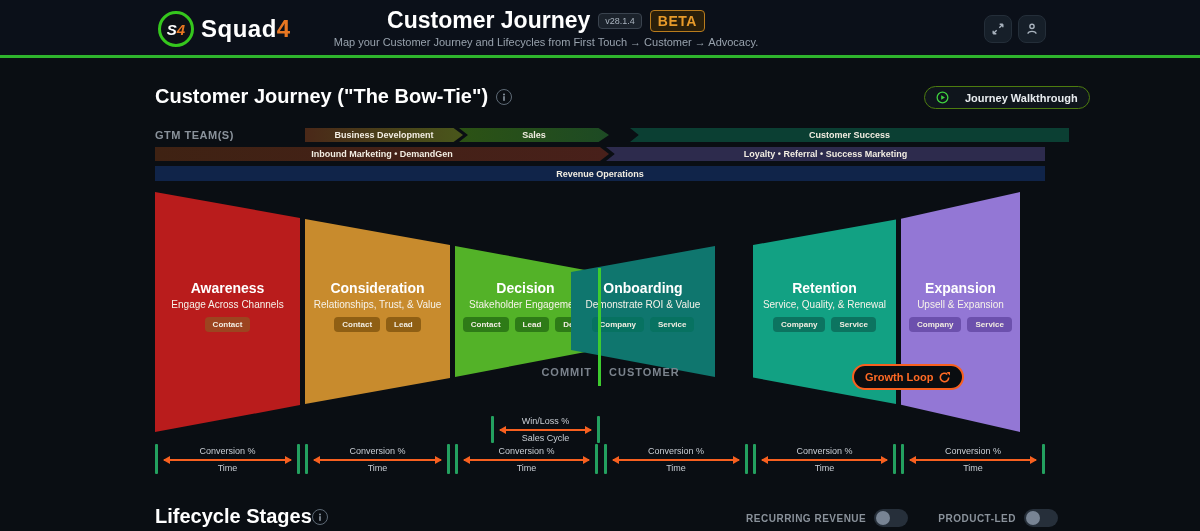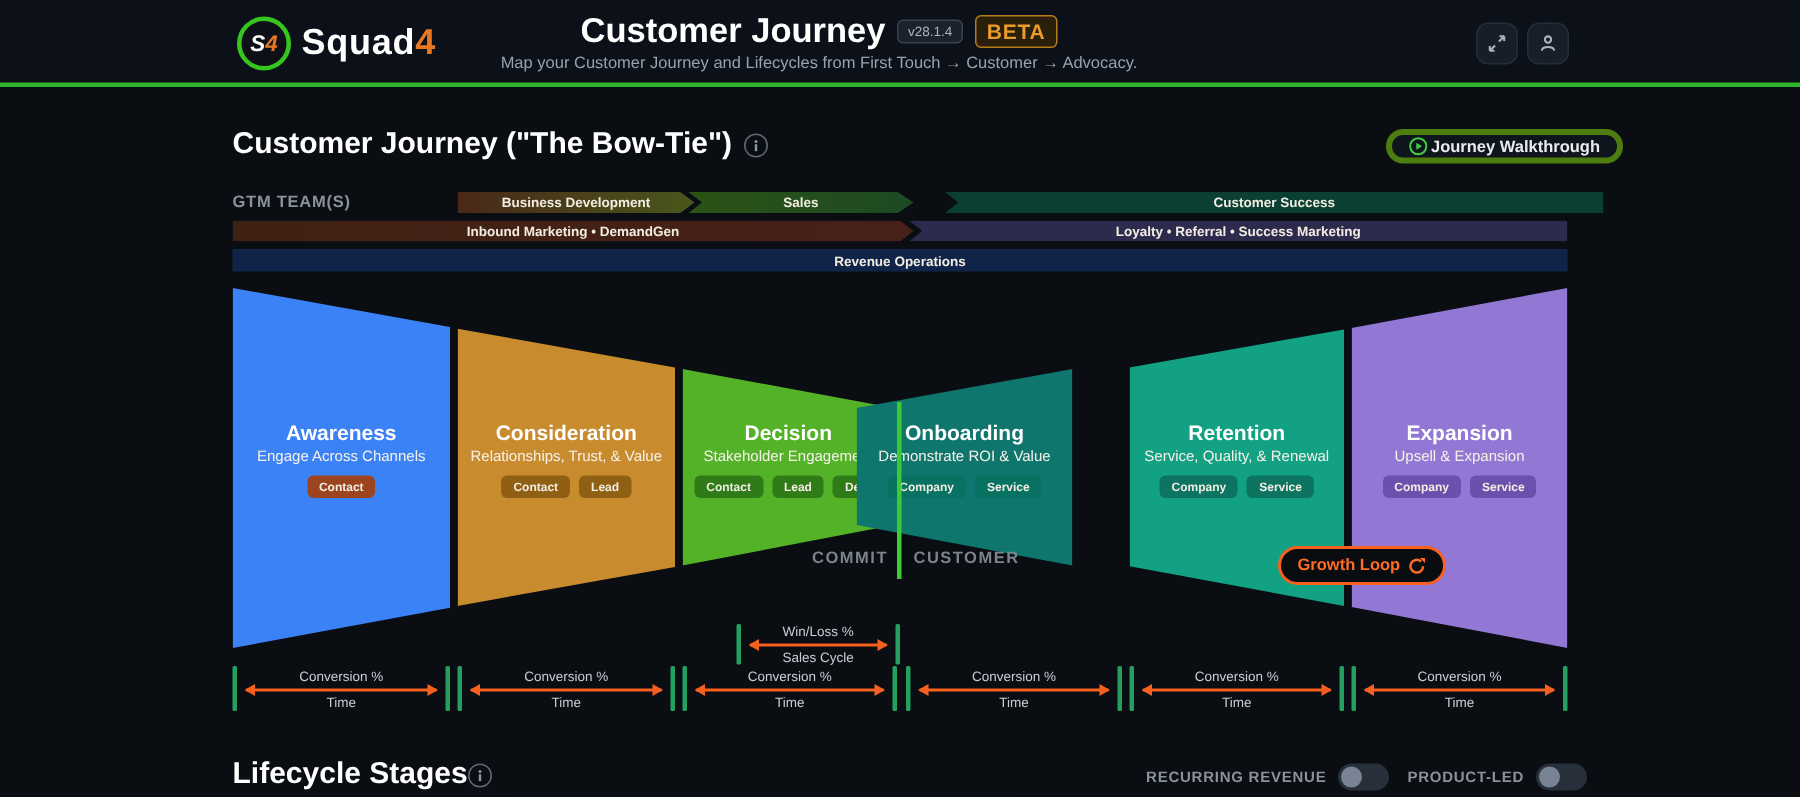--- a/index.html
+++ b/index.html
@@ -28,21 +28,21 @@
   .header-actions { position:absolute; right:154px; top:15px; display:flex; gap:6px; }
   .icon-btn { width:28px; height:28px; border-radius:8px; background:#161f29; border:1px solid #242e39;
               display:flex; align-items:center; justify-content:center; cursor:pointer; }
 
   
   .section-head { position:absolute; left:155px; top:85px; display:flex; align-items:center; gap:8px; }
   .section-title { font-size:20px; font-weight:bold; color:#fff; }
   .info-icon { width:16px; height:16px; border-radius:50%; border:1.5px solid #5e6a76;
                display:inline-flex; align-items:center; justify-content:center; }
   .walkthrough-btn { position:absolute; left:924px; top:86px; height:23px; display:flex; align-items:center;
-                     gap:2px; padding:0 11px; border-radius:12px; background:#0f151c; border:4px solid #4d7c0f;
+                     gap:16px; padding:0 11px; border-radius:12px; background:#0f151c; border:1px solid #4d7c0f;
                      color:#e8ecef; font-size:11px; font-weight:bold; cursor:pointer; }
 
   
   .gtm-label { position:absolute; left:155px; top:129px; font-size:11px; font-weight:bold;
                color:#8a929b; letter-spacing:0.5px; }
   .bar { position:absolute; height:14px; display:flex; align-items:center; justify-content:center;
          font-size:9px; font-weight:bold; color:#f2ede2; }
   .bar-bd { left:305px; top:128px; width:158px; background:linear-gradient(90deg,#4a2818,#49571b);
             clip-path:polygon(0 0,94% 0,100% 50%,94% 100%,0 100%); }
   .bar-sales { left:459px; top:128px; width:150px; background:linear-gradient(90deg,#2c5214,#1d4a24);
@@ -50,31 +50,31 @@
   .bar-cs { left:630px; top:128px; width:439px; background:#0b3f33;
             clip-path:polygon(0 0,100% 0,100% 100%,0 100%,2% 50%); }
   .bar-im { left:155px; top:147px; width:454px; background:linear-gradient(90deg,#3f2213,#48201a);
             clip-path:polygon(0 0,98% 0,100% 50%,98% 100%,0 100%); }
   .bar-loy { left:606px; top:147px; width:439px; background:#2d2b4d;
              clip-path:polygon(0 0,100% 0,100% 100%,0 100%,2% 50%); }
   .bar-ro { left:155px; top:166px; width:890px; height:15px; background:#102449; }
 
   
   .stage { position:absolute; top:192px; height:240px; }
-  .s0 { left:155px; width:145px; background:#3b82f6;
+  .s0 { left:155px; width:145px; background:#b91c1c;
         clip-path:polygon(0 0,100% 10.8%,100% 88.8%,0 100%); }
   .s1 { left:305px; width:145px; background:#c88b2d;
         clip-path:polygon(0 11.3%,100% 22.1%,100% 77.5%,0 88.3%); }
   .s2 { left:455px; width:141px; background:#53b228;
         clip-path:polygon(0 22.5%,100% 33.3%,100% 65.8%,0 77.1%); }
   .s3 { left:571px; width:144px; background:#0f766e;
         clip-path:polygon(0 33.3%,100% 22.5%,100% 77.1%,0 65.8%); }
   .s4 { left:753px; width:143px; background:#12a183;
         clip-path:polygon(0 22.1%,100% 11.5%,100% 88.3%,0 77.3%); }
-  .s5 { left:901px; width:144px; background:#9377d5;
+  .s5 { left:901px; width:119px; background:#9377d5;
         clip-path:polygon(0 11.1%,100% 0%,100% 100%,0 88.6%); }
   .stage-content { position:absolute; top:88px; left:0; width:100%; text-align:center; }
   .stage-title { font-size:14px; font-weight:bold; color:#fff; }
   .stage-sub { margin-top:3px; font-size:10px; color:#f6f2e9; }
   .tag-row { margin-top:7px; display:flex; justify-content:center; gap:6px; }
   .tag { font-size:8px; font-weight:bold; color:#f2ede2; border-radius:4px; padding:3px 8px; }
   .tag-a { background:#9c4420; } .tag-b { background:#8f5f14; } .tag-c { background:#2e7b17; }
   .tag-d { background:#077261; } .tag-e { background:#0c7460; } .tag-f { background:#6c50ad; }
 
   .center-divider { position:absolute; left:598px; top:268px; width:3px; height:118px; background:#3ecb2f; }
@@ -103,21 +103,21 @@
   .conv { top:444px; height:31px; }
   .conv .tick { height:30px; }
   .conv .harrow { top:15px; }
   .conv .m-top { top:2px; } .conv .m-bot { top:19px; }
   .c0 { left:155px; width:145px; } .c1 { left:305px; width:145px; } .c2 { left:455px; width:143px; }
   .c3 { left:604px; width:144px; } .c4 { left:753px; width:143px; } .c5 { left:901px; width:144px; }
 
   
   .lifecycle-head { position:absolute; left:155px; top:505px; display:flex; align-items:center; gap:0; }
   .lifecycle-title { font-size:20px; font-weight:bold; color:#fff; }
-  .toggles { position:absolute; right:142px; top:509px; display:flex; align-items:center; gap:12px; }
+  .toggles { position:absolute; right:142px; top:509px; display:flex; align-items:center; gap:30px; }
   .toggle-group { display:flex; align-items:center; gap:8px; }
   .toggle-label { font-size:10px; font-weight:bold; color:#8a929b; letter-spacing:0.5px; }
   .toggle { width:34px; height:18px; border-radius:9px; background:#262f3a; position:relative; cursor:pointer; }
   .knob { position:absolute; left:2px; top:2px; width:14px; height:14px; border-radius:50%; background:#788494; }
   svg { display:block; }
 </style>
 </head>
 <body>
 
 <div id="app">

